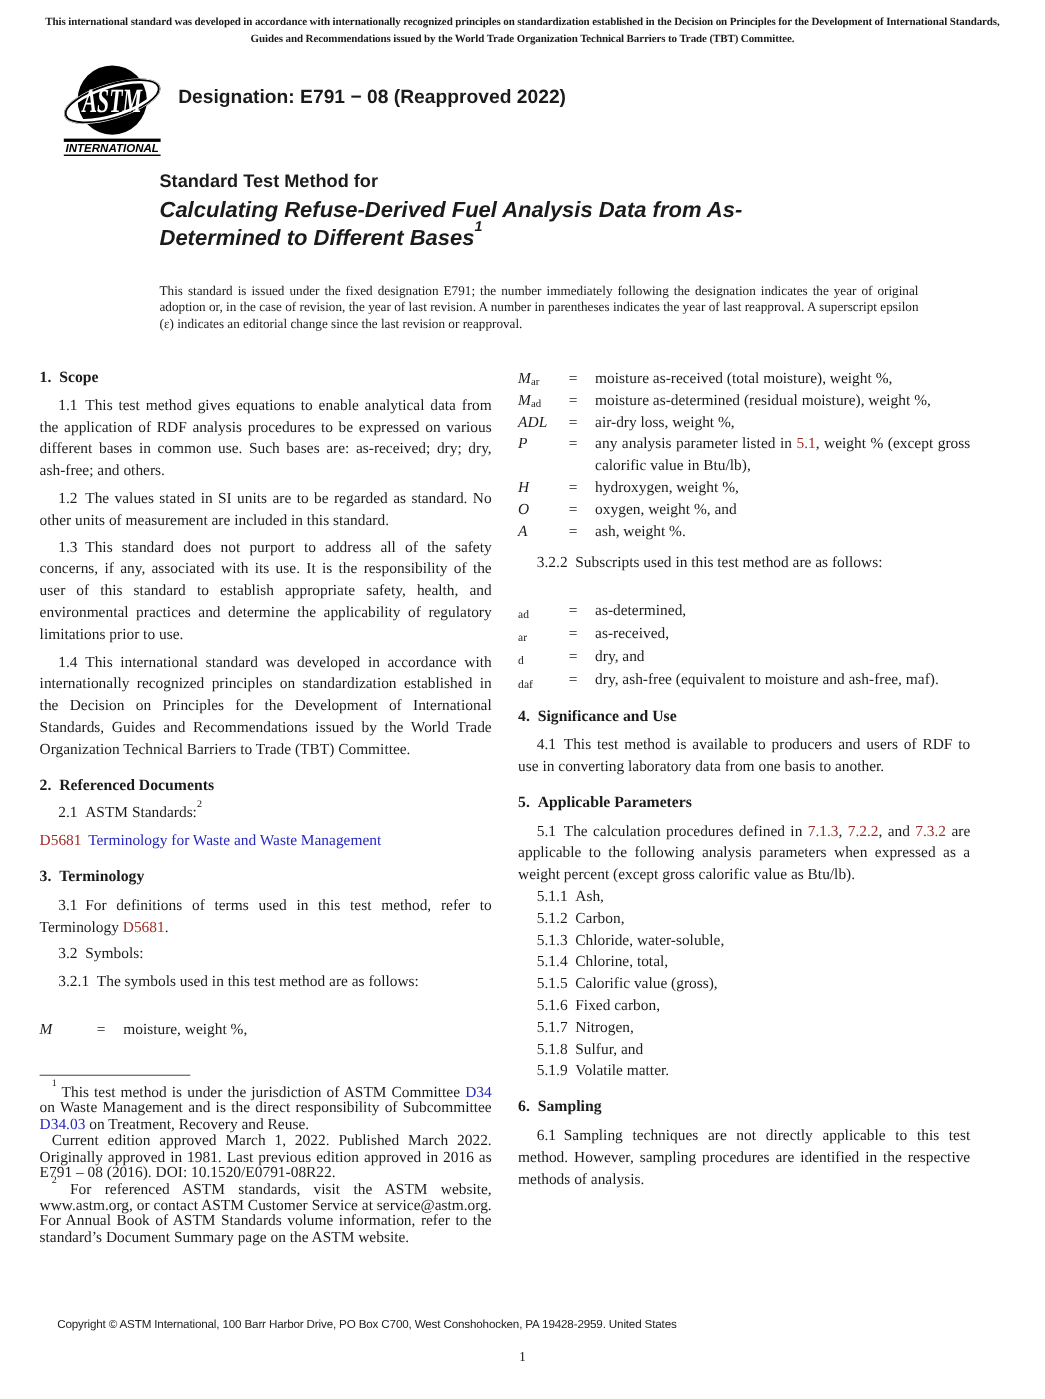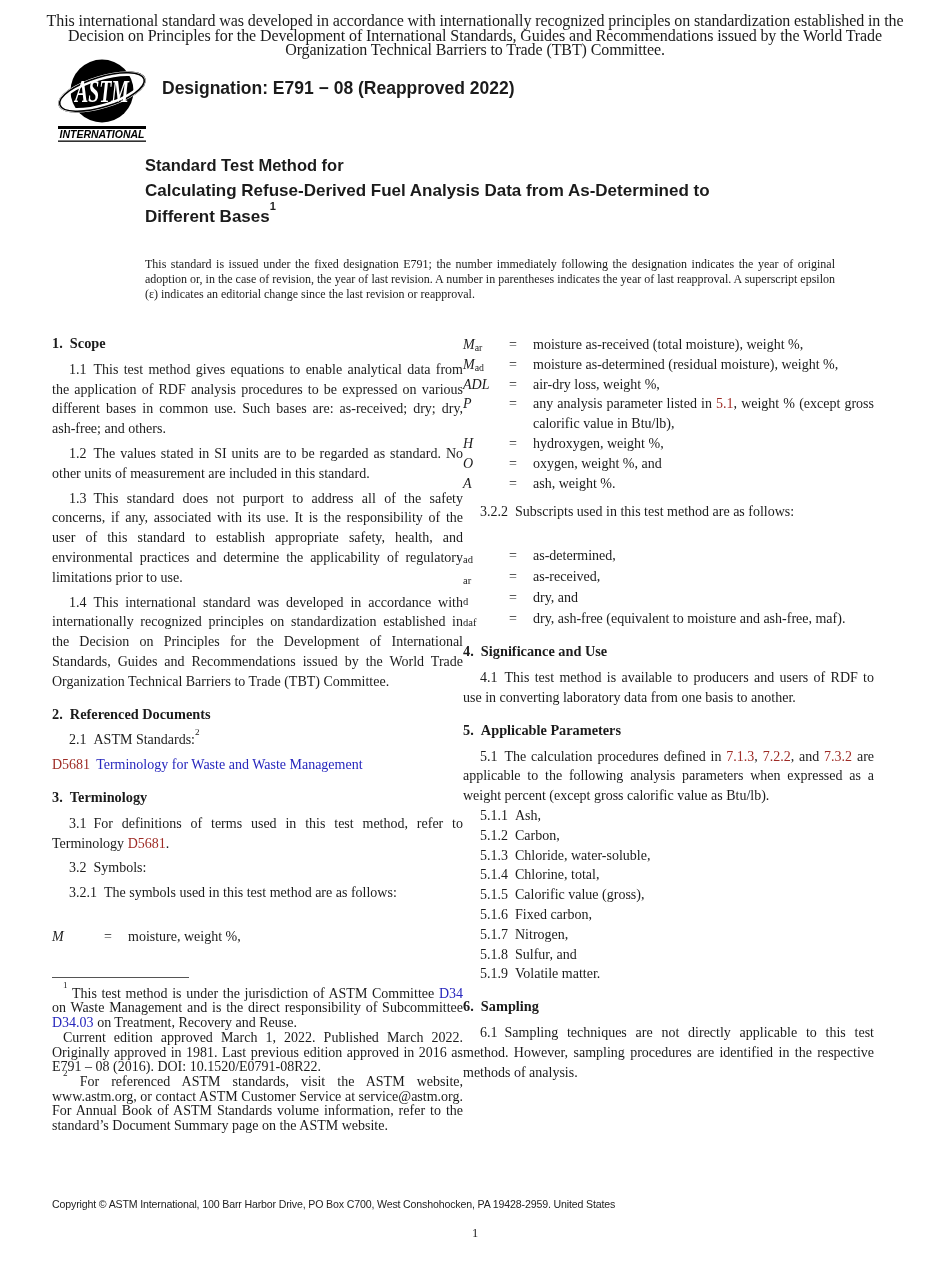--- a/index.html
+++ b/index.html
@@ -4,38 +4,38 @@
 <style>
   * { margin:0; padding:0; box-sizing:border-box; }
   html,body { background:#ffffff; }
   .page {
     position:relative; width:950px; height:1272px; margin:0 auto;
     background:#fff; color:#1b1b1b;
     font-family:"Liberation Serif", serif; overflow:hidden;
   }
   .disclaimer {
     position:absolute; top:14px; left:39px; width:872px;
-    text-align:center; font-weight:normal; font-size:16px; line-height:14.5px;
+    text-align:center; font-weight:bold; font-size:10px; line-height:14.5px;
     letter-spacing:-0.1px;
   }
   .brandrow { position:absolute; top:56px; left:56px; display:flex; align-items:flex-start;justify-content:flex-end; }
   .logo { width:92px; height:86px; }
   .designation {
     margin-left:14px; padding-top:22px;
     font-family:"Liberation Sans", sans-serif; font-weight:bold; font-size:17.5px;
   }
   .titleblock { position:absolute; left:145px; top:156px; width:640px;
     font-family:"Liberation Sans", sans-serif; font-weight:bold; }
   .kicker { font-size:16.5px; margin-bottom:3px; }
-  .maintitle { font-size:17px; line-height:26px; width:578px; }
+  .maintitle { font-size:20px; line-height:26px; width:578px;font-style:italic; }
   .issued {
     position:absolute; left:145px; top:257px; width:690px;
     font-size:12px; line-height:15px; text-align:justify;
   }
-  .cols { position:absolute; top:332px; left:52px; width:846px; display:flex; }
+  .cols { position:absolute; top:332px; left:36px; width:846px; display:flex; gap:24px; }
   .col { width:411px; font-size:14px; line-height:19.8px; text-align:justify; }
   .h { font-weight:bold; font-size:14.3px; margin:13px 0 6px; text-align:left; }
   .h.first { margin-top:2px; }
   .p { text-indent:17px; margin-top:5px; }
   .it { }
   .red { color:#9e2b25; }
   .blue { color:#2626bd; }
   .link { cursor:pointer; }
   sup.s { font-size:65%; line-height:0; position:relative; top:-0.45em; }
   .refline { margin-top:5px; text-align:left; }

